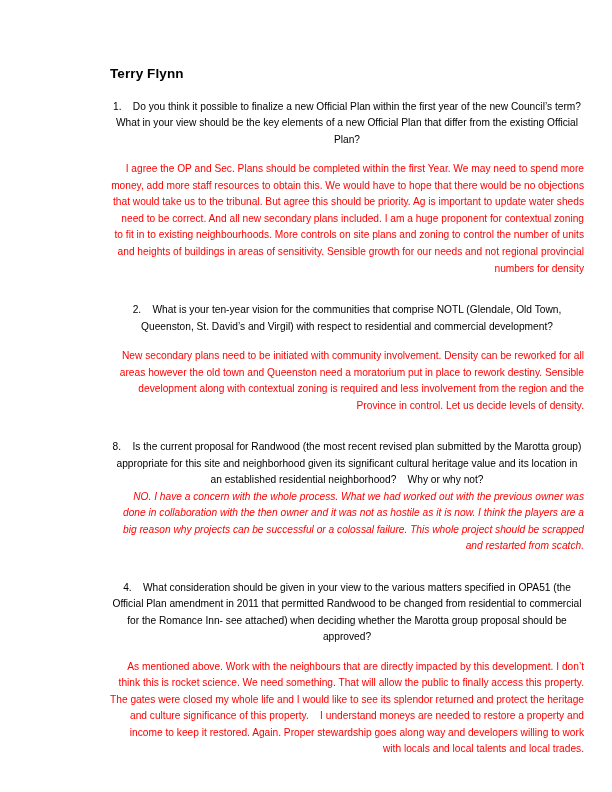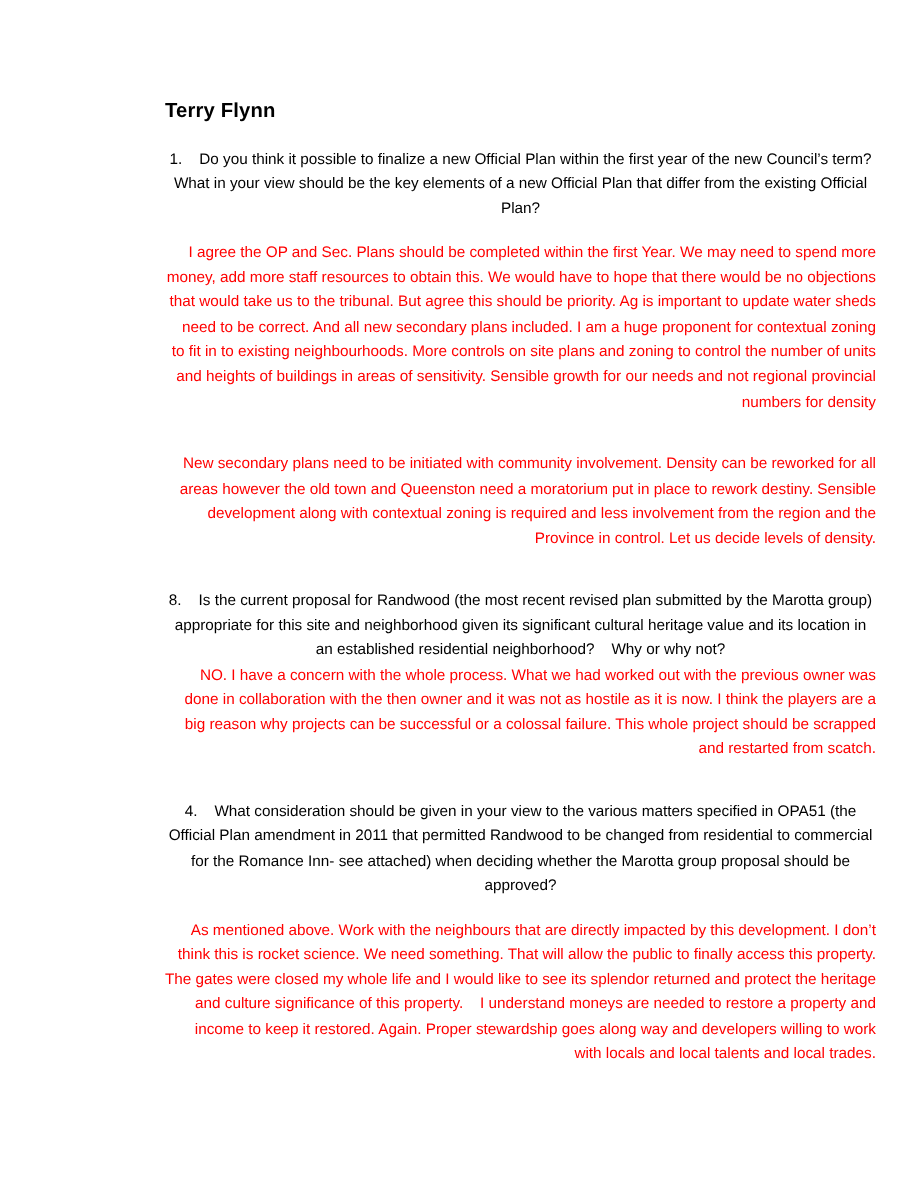--- a/index.html
+++ b/index.html
@@ -33,20 +33,21 @@
     color: #000000;
     line-height: 1.25;
     margin: 0 0 16px 0;
     letter-spacing: 0.1px;
   }
   .qa-block {
     margin: 0 0 25px 0;
   }
   .qa-block.tight-answer .answer {
     margin-top: 0;
+    font-style: italic;
   }
   .question {
     font-size: 10.2px;
     color: #000000;
     line-height: 1.62;
     margin: 0;
     text-align: center;
     white-space: pre-wrap;
   }
   .answer {
@@ -65,20 +66,21 @@
   <div class="content">
 
     <h1 class="doc-title">Terry Flynn</h1>
 
     <div class="qa-block">
       <p class="question">1.    Do you think it possible to finalize a new Official Plan within the first year of the new Council’s term? What in your view should be the key elements of a new Official Plan that differ from the existing Official Plan?</p>
       <p class="answer">I agree the OP and Sec. Plans should be completed within the first Year. We may need to spend more money, add more staff resources to obtain this. We would have to hope that there would be no objections that would take us to the tribunal. But agree this should be priority. Ag is important to update water sheds need to be correct. And all new secondary plans included. I am a huge proponent for contextual zoning to fit in to existing neighbourhoods. More controls on site plans and zoning to control the number of units and heights of buildings in areas of sensitivity. Sensible growth for our needs and not regional provincial numbers for density</p>
     </div>
 
     <div class="qa-block">
+      <p class="question">2.    What is your ten-year vision for the communities that comprise NOTL (Glendale, Old Town, Queenston, St. David’s and Virgil) with respect to residential and commercial development?</p>
       <p class="answer">New secondary plans need to be initiated with community involvement. Density can be reworked for all areas however the old town and Queenston need a moratorium put in place to rework destiny. Sensible development along with contextual zoning is required and less involvement from the region and the Province in control. Let us decide levels of density.</p>
     </div>
 
     <div class="qa-block tight-answer">
       <p class="question">8.    Is the current proposal for Randwood (the most recent revised plan submitted by the Marotta group) appropriate for this site and neighborhood given its significant cultural heritage value and its location in an established residential neighborhood?    Why or why not?</p>
       <p class="answer">NO. I have a concern with the whole process. What we had worked out with the previous owner was done in collaboration with the then owner and it was not as hostile as it is now. I think the players are a big reason why projects can be successful or a colossal failure. This whole project should be scrapped and restarted from scatch.</p>
     </div>
 
     <div class="qa-block">
       <p class="question">4.    What consideration should be given in your view to the various matters specified in OPA51 (the Official Plan amendment in 2011 that permitted Randwood to be changed from residential to commercial for the Romance Inn- see attached) when deciding whether the Marotta group proposal should be approved?</p>

